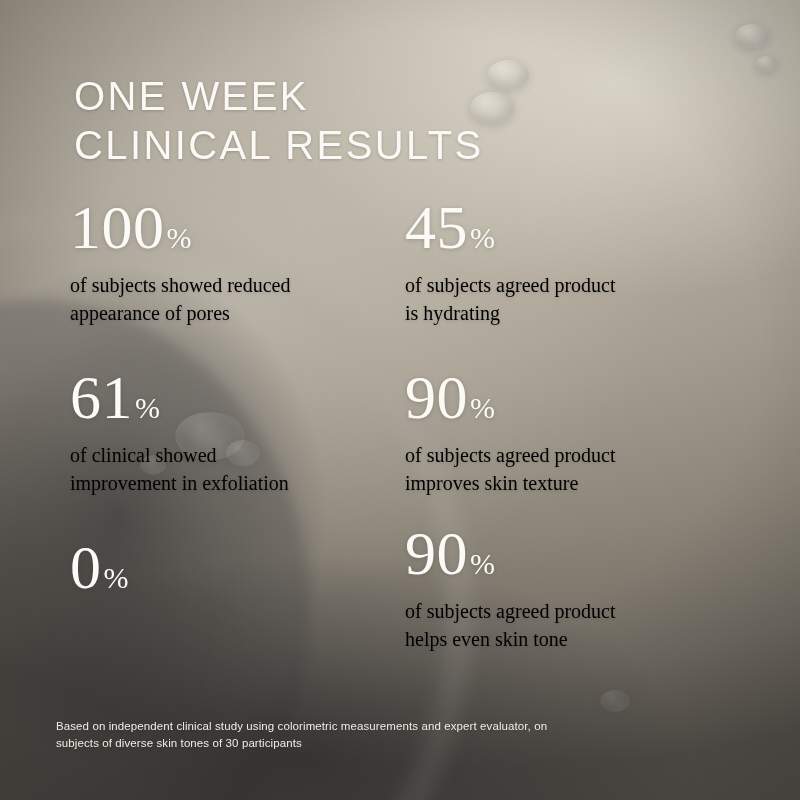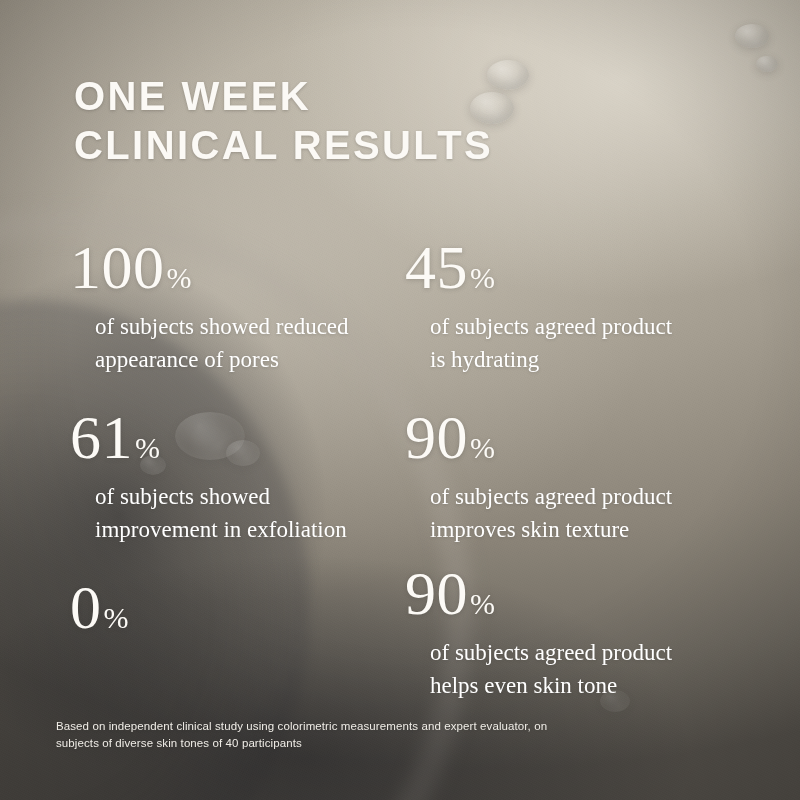--- a/index.html
+++ b/index.html
@@ -103,21 +103,21 @@
   
   .content {
     position: absolute;
     inset: 0;
   }
   .headline {
     position: absolute;
     left: 74px;
     top: 72px;
     font-family: "Liberation Sans", sans-serif;
-    font-weight: 700;
+    font-weight: 400;
     font-size: 40px;
     line-height: 1.22;
     letter-spacing: 2.4px;
     color: #fbf9f5;
     text-shadow: 0 1px 3px rgba(60,58,54,0.28);
     white-space: pre-line;
   }
 
   .stats {
     position: absolute;
@@ -132,37 +132,35 @@
   .stat { position: relative; }
   .stat-number {
     font-family: "Liberation Serif", serif;
     font-size: 62px;
     line-height: 1;
     color: #fcfaf6;
     letter-spacing: 0.5px;
     text-shadow: 0 1px 4px rgba(60,58,54,0.25);
     display: flex;
     align-items: baseline;
-    margin-top: 40px;
   }
   .stat-pct {
     font-size: 30px;
     line-height: 1;
     margin-left: 2px;
     letter-spacing: 0;
   }
   .stat-desc {
     margin-top: 13px;
     font-family: "Liberation Serif", serif;
-    font-size: 23px;
+    font-size: 20px;
     line-height: 1.42;
-    color: #ffffff;
+    color: #000000;
     white-space: pre-line;
     text-shadow: 0 1px 3px rgba(60,58,54,0.22);
-    margin-left: 25px;
   }
   
   .stats .stat.col-right.row-3 { transform: translateY(-14px); }
   .stats .stat.col-left.row-3 { transform: translateY(0); }
 
   .footnote {
     position: absolute;
     left: 56px;
     top: 718px;
     width: 560px;
@@ -223,21 +221,21 @@
         </div>
         <div class="stat-desc">of subjects agreed product
 is hydrating</div>
       </div>
 
       <div class="stat col-left row-2">
         <div class="stat-number">
           <span>61</span>
             <span class="stat-pct">%</span>
         </div>
-        <div class="stat-desc">of subjects showed
+        <div class="stat-desc">of clinical showed
 improvement in exfoliation</div>
       </div>
 
       <div class="stat col-right row-2">
         <div class="stat-number">
           <span>90</span>
             <span class="stat-pct">%</span>
         </div>
         <div class="stat-desc">of subjects agreed product
 improves skin texture</div>
@@ -255,16 +253,16 @@
           <span>90</span>
             <span class="stat-pct">%</span>
         </div>
         <div class="stat-desc">of subjects agreed product
 helps even skin tone</div>
       </div>
 
     </div>
 
     <div class="footnote">Based on independent clinical study using colorimetric measurements and expert evaluator, on
-subjects of diverse skin tones of 40 participants</div>
+subjects of diverse skin tones of 30 participants</div>
 
   </div>
 </div>
 
 </body></html>

